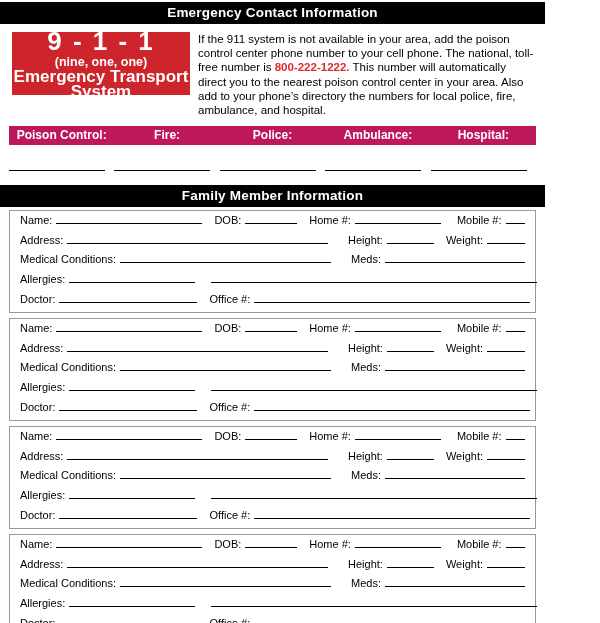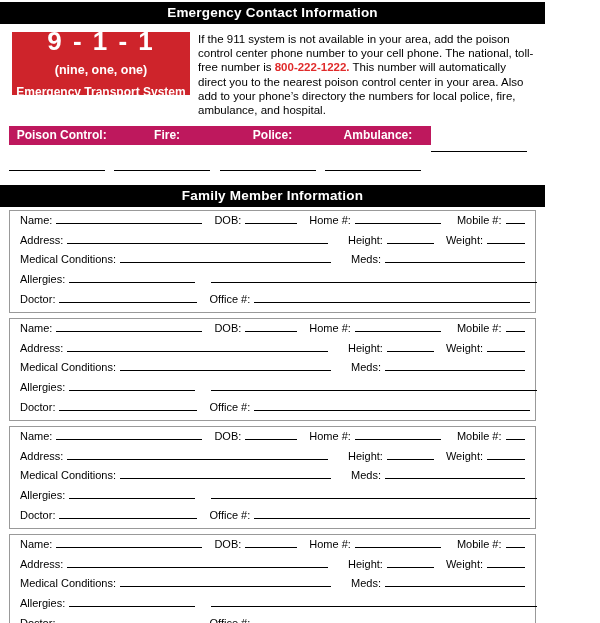--- a/index.html
+++ b/index.html
@@ -10,25 +10,25 @@
   .section-bar {
     background:#000; color:#fff; font-weight:bold; font-size:13.5px;
     text-align:center; height:22px; line-height:22px; letter-spacing:0.2px;
   }
   .top-space { margin-top:2px; }
   .family-space { margin-top:14px; }
 
   .top-section { display:flex; margin:8px 8px 0 12px; }
   .red-box {
     width:178px; height:63px; flex-shrink:0; color:#fff; text-align:center;
-    display:flex; flex-direction:column; justify-content:center;gap:8px;
+    display:flex; flex-direction:column; justify-content:center;
   }
   .nine-one-one { font-size:26px; font-weight:bold; letter-spacing:2px; line-height:27px; }
   .nine-words  { font-size:12.5px; font-weight:bold; line-height:14px; }
-  .transport   { font-size:12px; font-weight:bold; line-height:15px; }
+  .transport   { font-size:17px; font-weight:bold; line-height:15px; }
 
   .instructions { margin:0 0 0 8px; font-size:11.5px; line-height:14.2px; }
   .phone { font-weight:bold; }
 
   .contacts-row { display:flex; justify-content:space-between; margin:9px 9px 0 9px; }
   .contact-col { width:108px; }
   .contact-bar {
     background:#be185d; color:#fff; font-weight:bold; font-size:12px;
     text-align:center; height:19px; line-height:19px;
   }
@@ -77,20 +77,21 @@
     </div>
     <div class="contact-col">
       <div class="contact-bar">Police:</div>
       <div class="contact-line"></div>
     </div>
     <div class="contact-col">
       <div class="contact-bar">Ambulance:</div>
       <div class="contact-line"></div>
     </div>
     <div class="contact-col">
+      <div class="contact-bar">Hospital:</div>
       <div class="contact-line"></div>
     </div>
   </div>
 
   <div class="section-bar family-space">
     <span>Family Member Information</span>
   </div>
 
   <div class="blocks" id="family-blocks">
   <div class="member-block">

